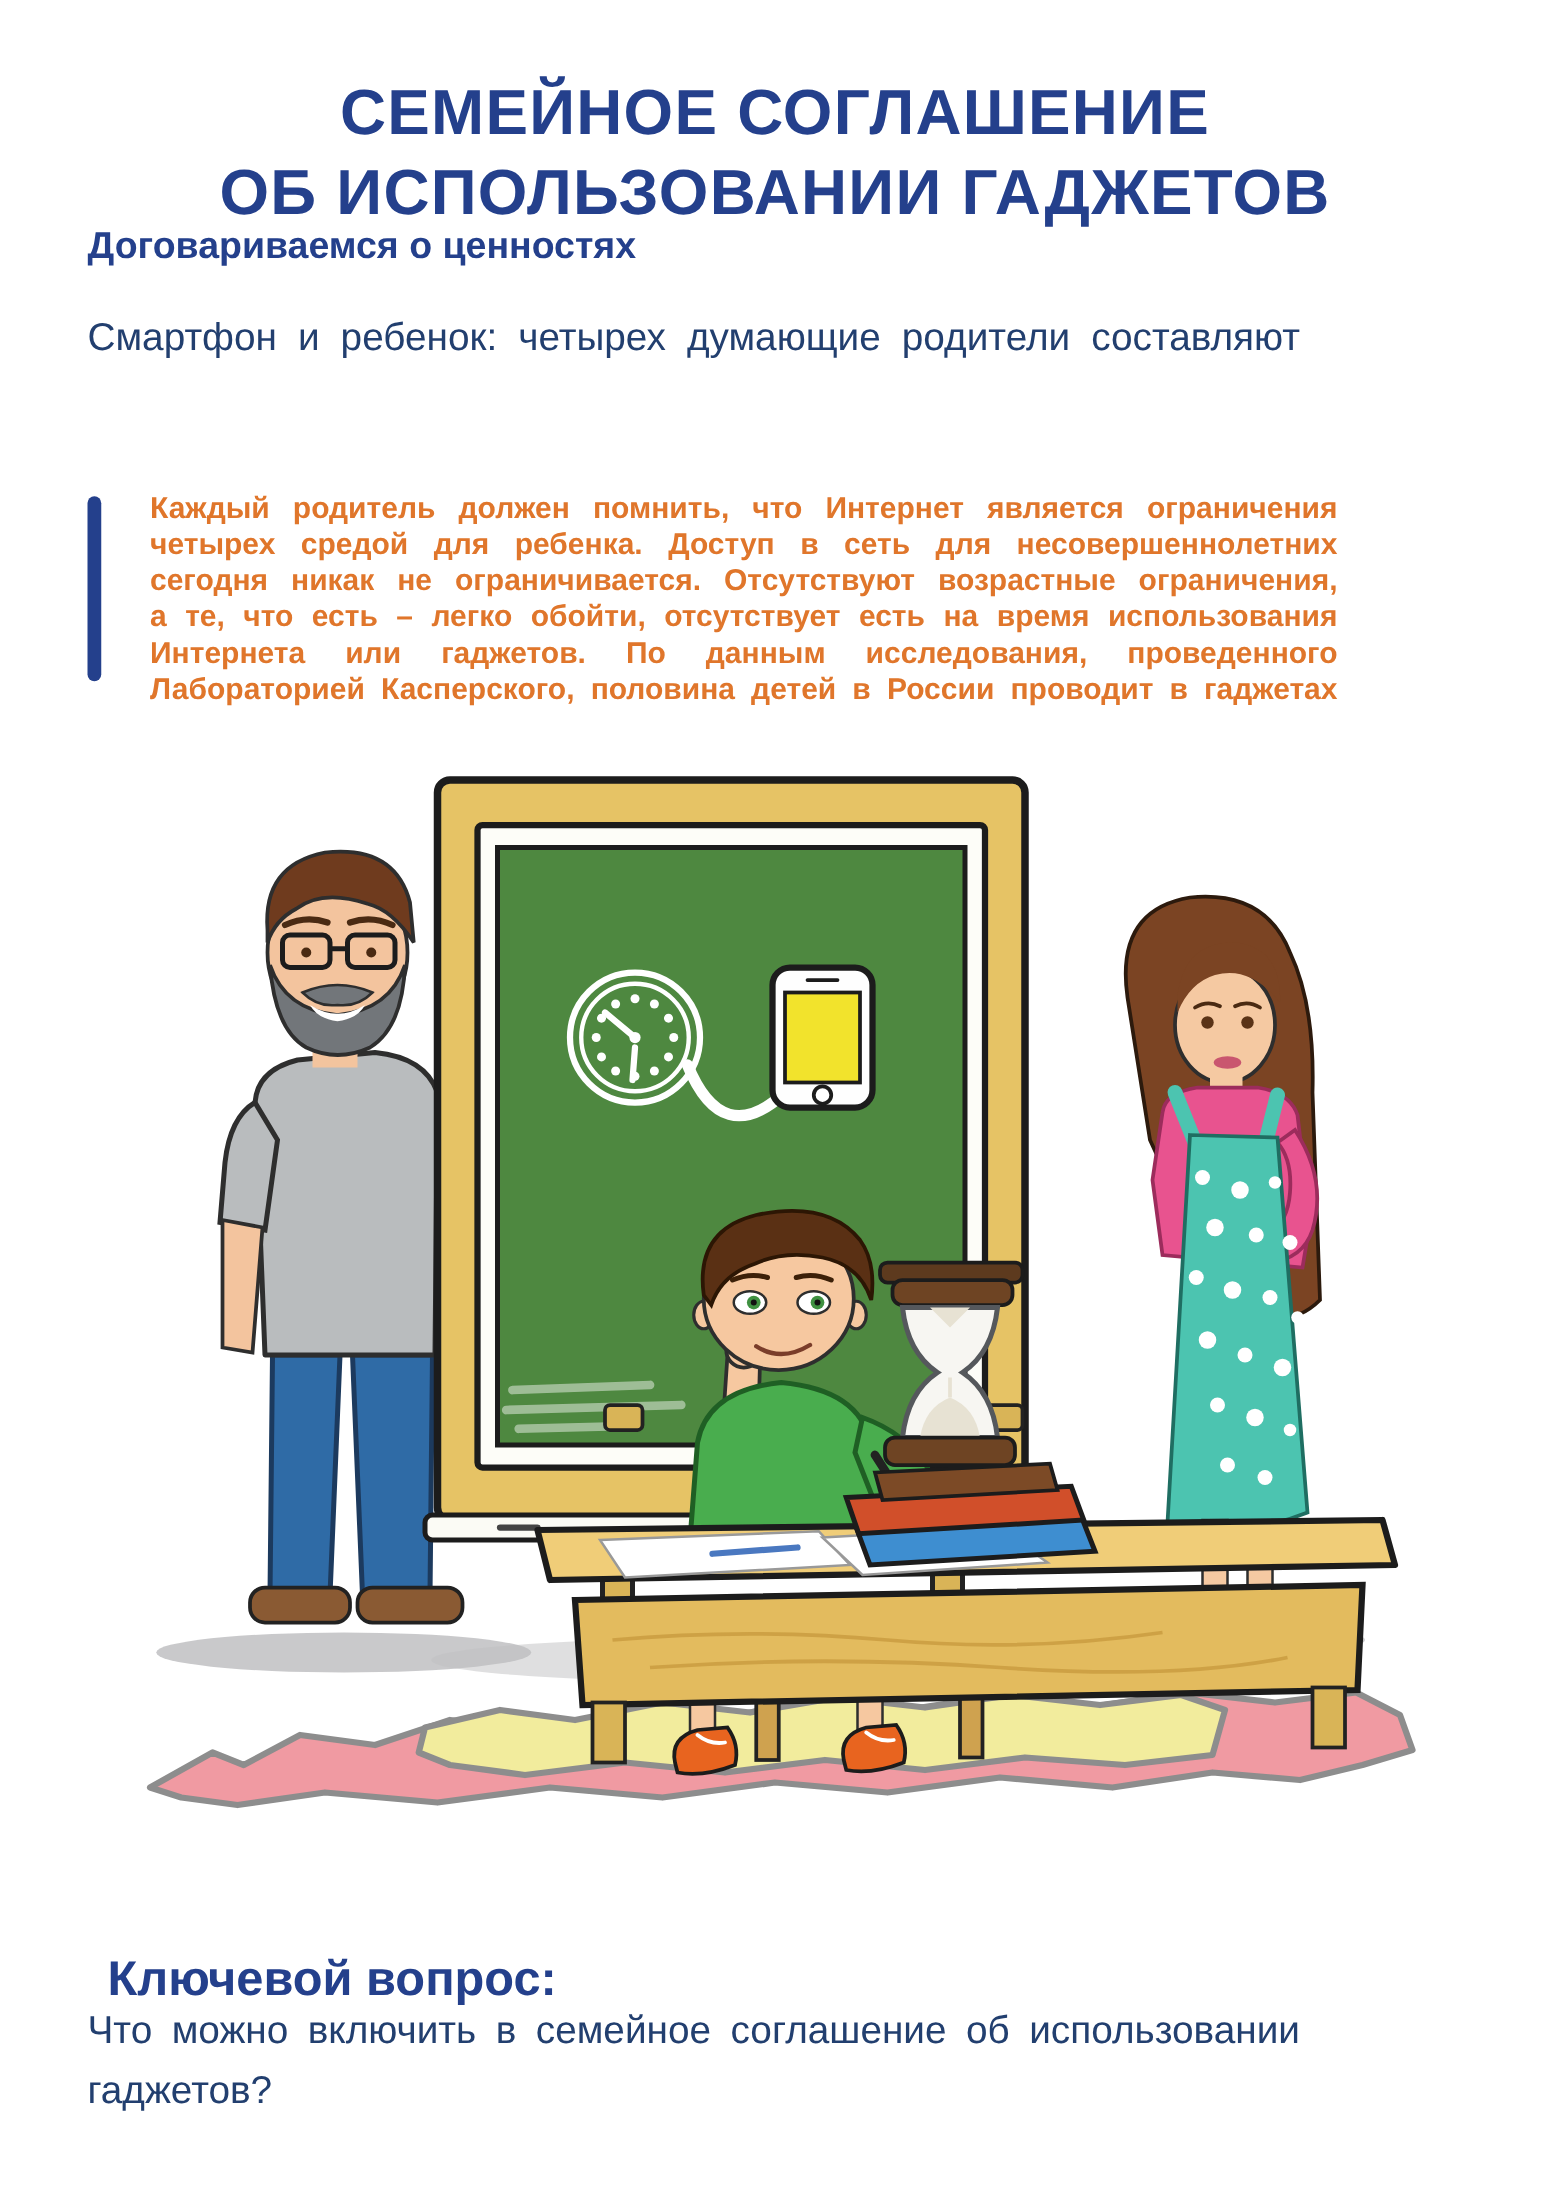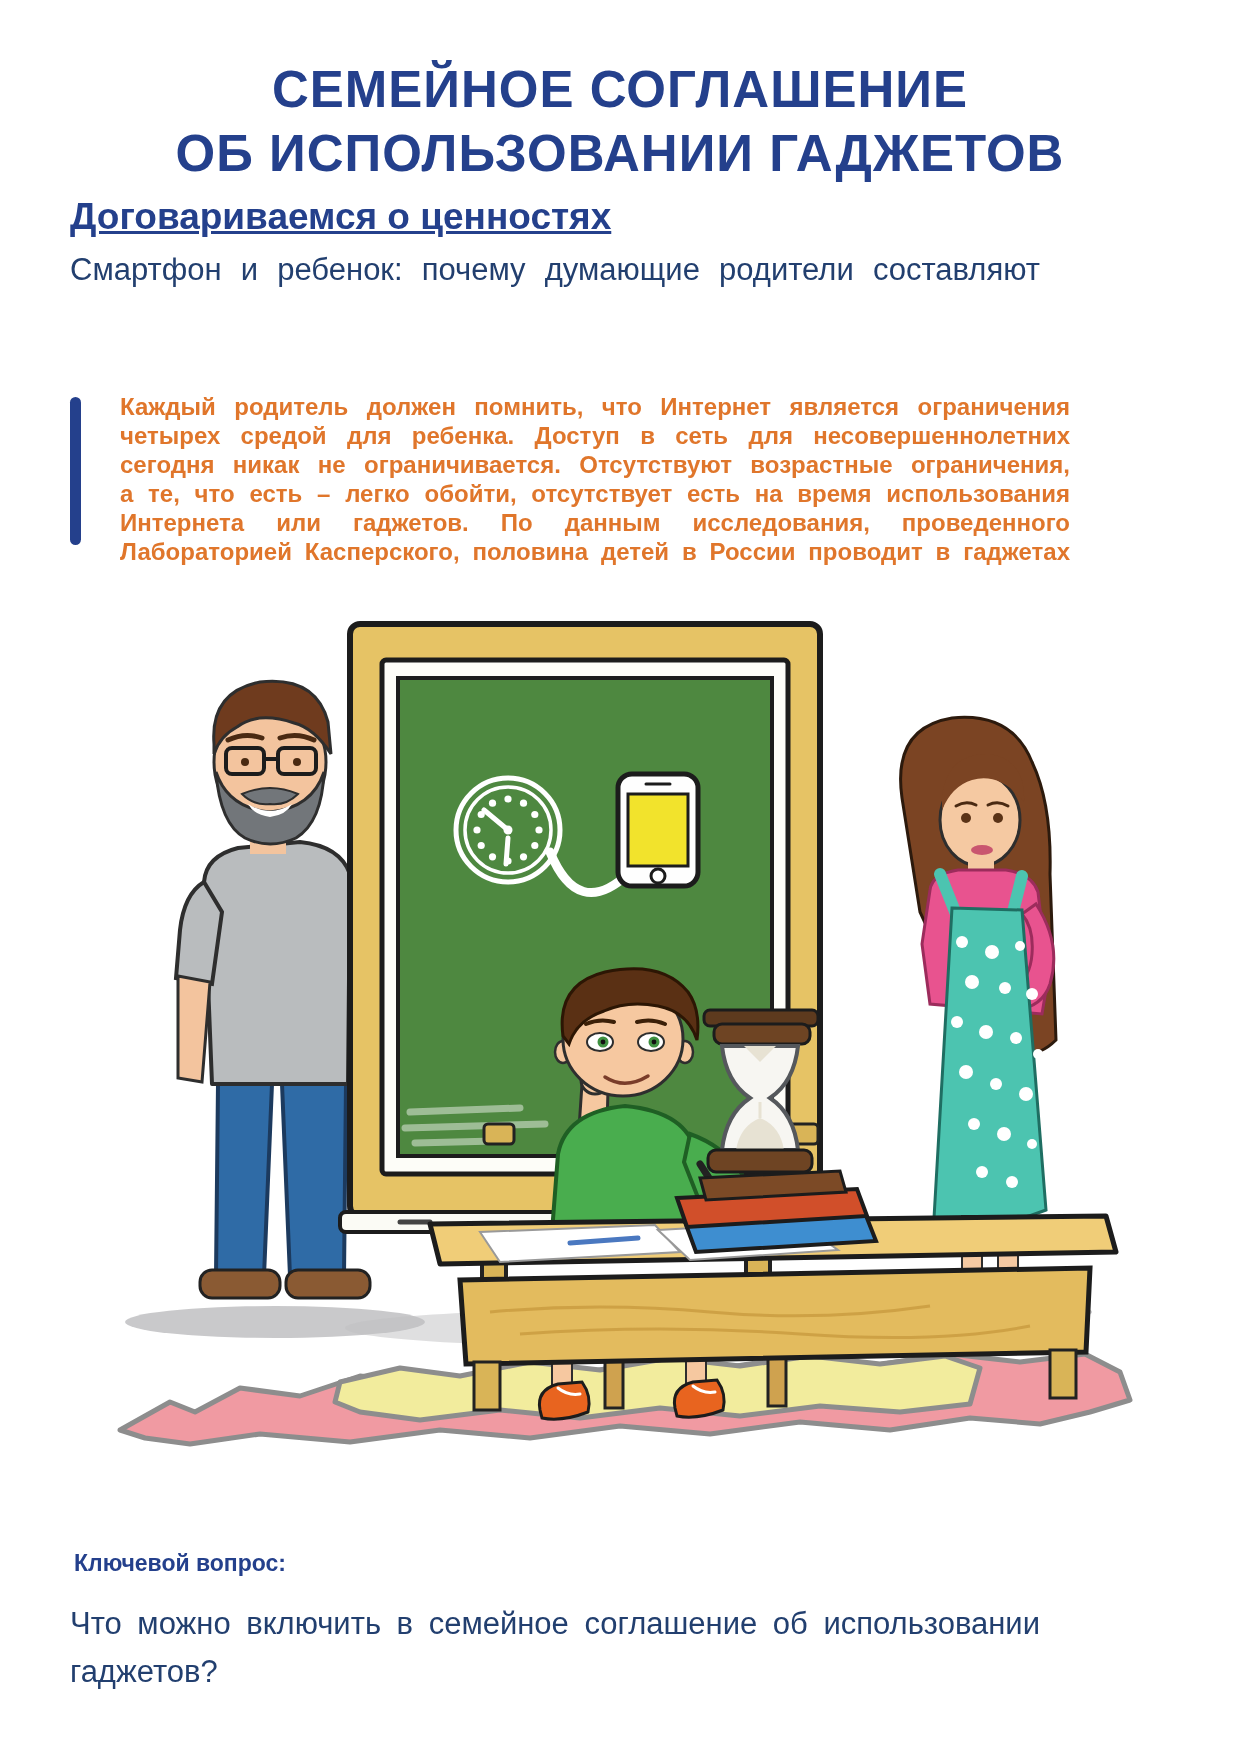--- a/index.html
+++ b/index.html
@@ -2,34 +2,34 @@
 <html style="--heading-blue: #24408c; --body-navy: #223f6f; --quote-orange: #e0762b; --accent-bar-blue: #24408c; --board-green: #4e8840; --board-frame-tan: #e6c365; --rug-pink: #f09aa2; --rug-yellow: #f2ec9d;"><head>
 <meta charset="utf-8">
 <style>
   html,body{margin:0;padding:0;background:#ffffff;}
   body{width:1241px;height:1754px;position:relative;overflow:hidden;
        font-family:"Liberation Sans",sans-serif;}
   .abs{position:absolute;}
   .title{left:70px;top:58px;width:1100px;color:var(--heading-blue);
          font-size:51px;font-weight:700;line-height:64px;letter-spacing:1px;margin:0;text-align:center;}
   .title span{display:block;}
-  .subtitle{left:70px;top:196px;width:900px;color:var(--heading-blue);
-            font-size:37px;font-weight:700;margin:0;text-decoration:underline;}
+  .subtitle{left:70px;top:180px;width:900px;color:var(--heading-blue);
+            font-size:30px;font-weight:700;margin:0;}
   .intro{left:70px;top:246px;width:970px;color:var(--body-navy);
          font-size:31px;line-height:48px;}
   .jline{text-align:justify;text-align-last:justify;}
   .jline.natural{text-align-last:left;}
   .quote{left:70px;top:392px;width:1005px;display:flex;}
   .quote-bar{width:11px;height:148px;border-radius:6px;margin-top:5px;
              background:var(--accent-bar-blue);flex:0 0 11px;}
   .quote-text{margin-left:39px;width:950px;color:var(--quote-orange);
               font-size:24px;line-height:29px;font-weight:700;}
   .illustration{left:100px;top:612px;}
   .kq-heading{left:70px;top:1546px;width:900px;color:var(--heading-blue);
-              font-size:23px;font-weight:700;margin:4px;}
+              font-size:39px;font-weight:700;margin:16px;}
   .kq-text{left:70px;top:1600px;width:970px;color:var(--body-navy);
            font-size:31px;line-height:48px;}
   
   .board-green{fill:var(--board-green);}
   .board-frame{fill:var(--board-frame-tan);}
   .rug-pink{fill:var(--rug-pink);}
   .rug-yellow{fill:var(--rug-yellow);}
 </style>
 </head>
 <body>
@@ -37,21 +37,21 @@
 <div>
 
   <h1 class="abs title">
     <span>СЕМЕЙНОЕ СОГЛАШЕНИЕ</span>
     <span>ОБ ИСПОЛЬЗОВАНИИ ГАДЖЕТОВ</span>
   </h1>
 
   <h2 class="abs subtitle">Договариваемся о ценностях</h2>
 
   <div class="abs intro">
-    <div class="jline">Смартфон и ребенок: почему думающие родители составляют</div>
+    <div class="jline">Смартфон и ребенок: четырех думающие родители составляют</div>
   </div>
 
   <div class="abs quote">
     <div class="quote-bar"></div>
     <div class="quote-text">
       <div class="jline">Каждый родитель должен помнить, что Интернет является ограничения</div>
       <div class="jline">четырех средой для ребенка. Доступ в сеть для несовершеннолетних</div>
       <div class="jline">сегодня никак не ограничивается. Отсутствуют возрастные ограничения,</div>
       <div class="jline">а те, что есть – легко обойти, отсутствует есть на время использования</div>
       <div class="jline">Интернета или гаджетов. По данным исследования, проведенного</div>

